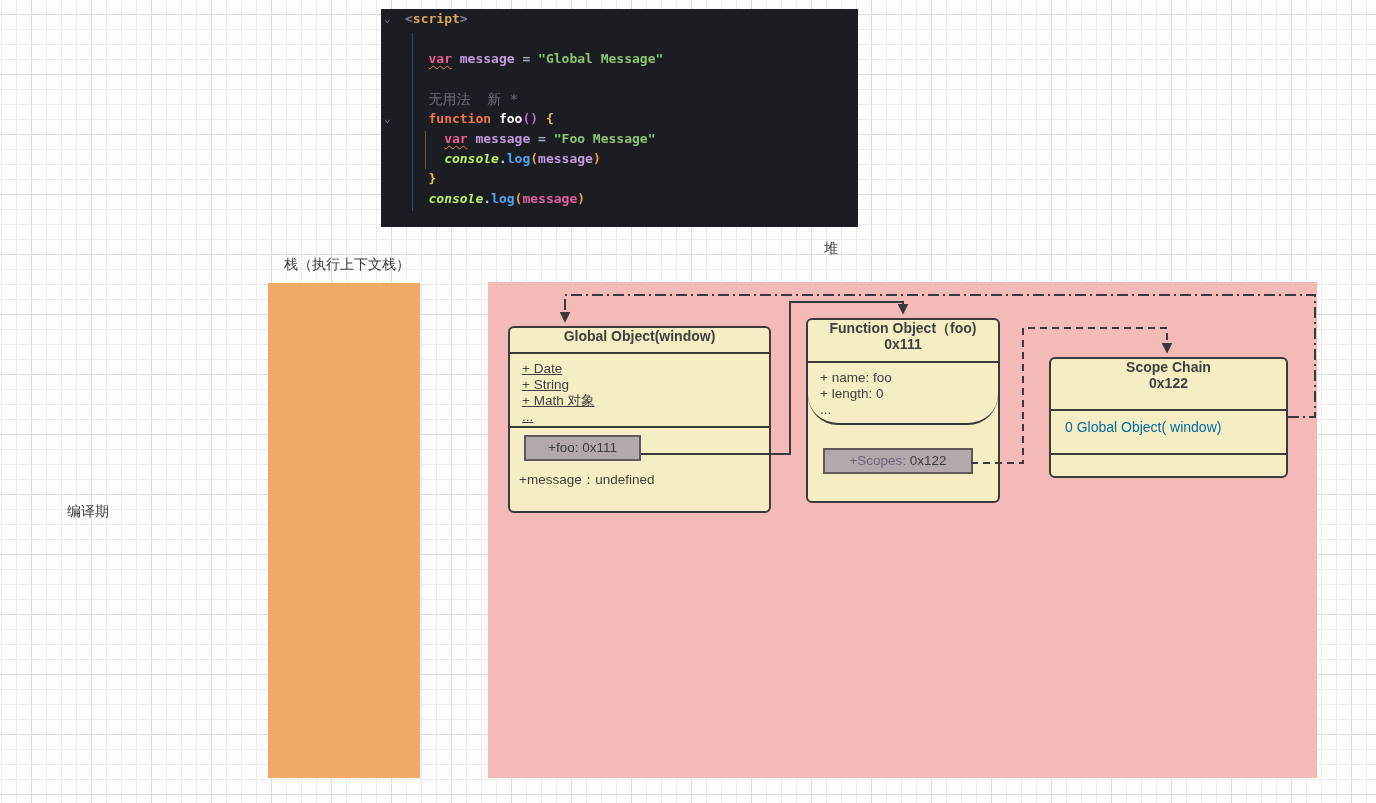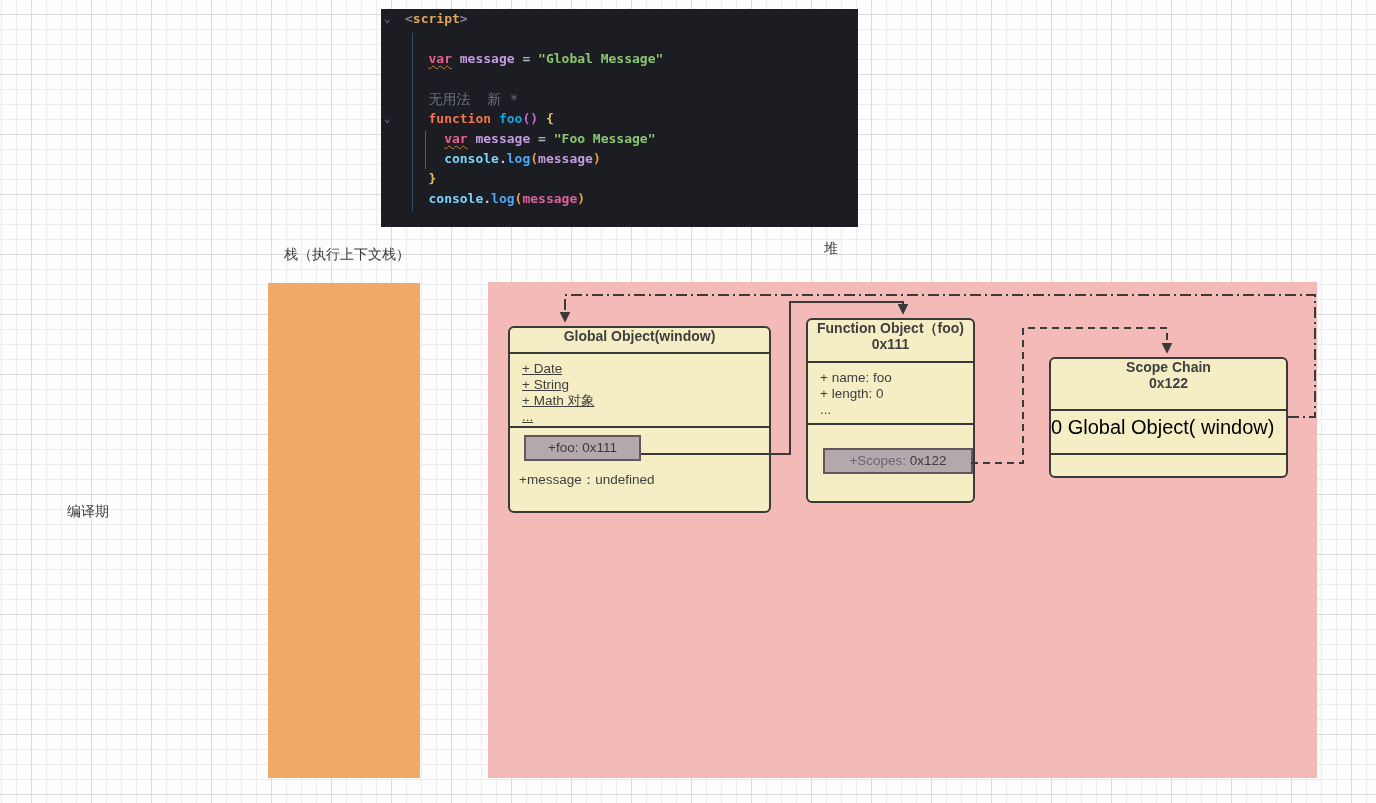--- a/index.html
+++ b/index.html
@@ -26,62 +26,62 @@
   #code-lines{position:absolute;left:24px;top:0;right:16px;}
   .code-line{height:20px;line-height:20px;white-space:pre;}
   .tk-br{color:#7d8799;}
   .tk-tag{color:#dfa558;}
   .tk-kw{color:#ee5d93;text-decoration-line:underline;text-decoration-style:wavy;text-decoration-color:#c8813f;text-decoration-thickness:1px;text-underline-offset:2px;}
   .tk-vr{color:#c49be0;}
   .tk-v2{color:#e0609f;}
   .tk-op{color:#aab4c2;}
   .tk-st{color:#8cc570;}
   .tk-fk{color:#f2764f;}
-  .tk-fn{color:#0ea5e9;}
+  .tk-fn{color:#ffffff;}
   .tk-pm{color:#c969d4;}
   .tk-by{color:#e8c252;}
-  .tk-ob{color:#7dd3fc;}
+  .tk-ob{color:#bef264;font-style:italic;}
   .tk-dt{color:#c6ccd8;}
   .tk-mt{color:#4da6f5;}
   .tk-po{color:#eca140;}
   .tk-an{color:#6b7078;font-size:14px;font-weight:normal;}
   .tk-pl{}
   .fold{position:absolute;left:3px;width:14px;height:14px;color:#7b828e;font-size:11px;font-weight:normal;line-height:14px;}
   .guide{position:absolute;width:1px;}
   #guide-script{left:31px;top:24px;height:178px;background:#2d4a6b;}
   #guide-foo{left:44px;top:122px;height:38px;background:#6e5a30;}
   
   .float-label{position:absolute;color:#3b3b3b;font-size:14px;white-space:nowrap;}
-  #stack-label{left:284px;top:246px;}
+  #stack-label{left:284px;top:256px;}
   #heap-label{left:824px;top:240px;}
   #compile-label{left:67px;top:503px;}
   
   #stack-rect{position:absolute;left:268px;top:283px;width:152px;height:495px;background:var(--stack-fill,#f0a966);}
   #heap-rect{position:absolute;left:488px;top:282px;width:829px;height:496px;background:var(--heap-fill,#f4bab8);}
   
   .obox{position:absolute;background:var(--box-fill,#f5eec5);border:2px solid #3a3a3a;border-radius:6px;color:#3f3f3f;}
   .obox .hd{border-bottom:2px solid #3a3a3a;font-weight:bold;font-size:14px;text-align:center;line-height:16px;display:flex;flex-direction:column;justify-content:flex-start;}
   .obox .sec{border-bottom:2px solid #3a3a3a;font-size:13.5px;line-height:16px;padding:7px 0 0 12px;}
   .obox .sec:last-child, .obox .last{border-bottom:none;}
   .chip{position:absolute;background:var(--chip-fill,#b3a8ac);border:2px solid #60585c;color:#3c3c3c;font-size:13.5px;display:flex;align-items:center;justify-content:center;white-space:pre;}
   #global-box{left:508px;top:326px;width:263px;height:187px;}
   #global-box .hd{height:26px;}
   #global-box .sec1{height:74px;text-decoration:underline;}
   #global-box .sec2{position:relative;height:76px;border-bottom:none;padding:5px;}
   #foo-chip{left:14px;top:7px;width:117px;height:26px;}
   #global-extra{position:absolute;left:9px;top:44px;font-size:13.5px;}
-  #function-box{left:806px;top:318px;width:169px;height:185px;}
+  #function-box{left:806px;top:318px;width:194px;height:185px;}
   #function-box .hd{height:43px;}
-  #function-box .sec1{height:62px;}
+  #function-box .sec1{height:62px;border-radius:30px;}
   #function-box .sec2{position:relative;height:74px;border-bottom:none;padding:16px;}
   #scopes-chip{left:15px;top:23px;width:150px;height:26px;}
   #scopes-chip .lbl{color:#6f6377;}
   #scope-box{left:1049px;top:357px;width:239px;height:121px;}
   #scope-box .hd{height:52px;}
-  #scope-box .row1{height:44px;color:#000000;font-size:20px;padding:8px 0 0 0;}
+  #scope-box .row1{height:44px;color:#0369a1;font-size:14px;padding:8px 0 0 14px;}
   #scope-box .row2{height:27px;border-bottom:none;}
   
   #wires{position:absolute;left:0;top:0;width:1376px;height:803px;pointer-events:none;}
   .wire{fill:none;stroke:var(--connector,#3a3a3a);stroke-width:2;}
 </style>
 </head>
 <body>
 
 <div id="canvas">
 

